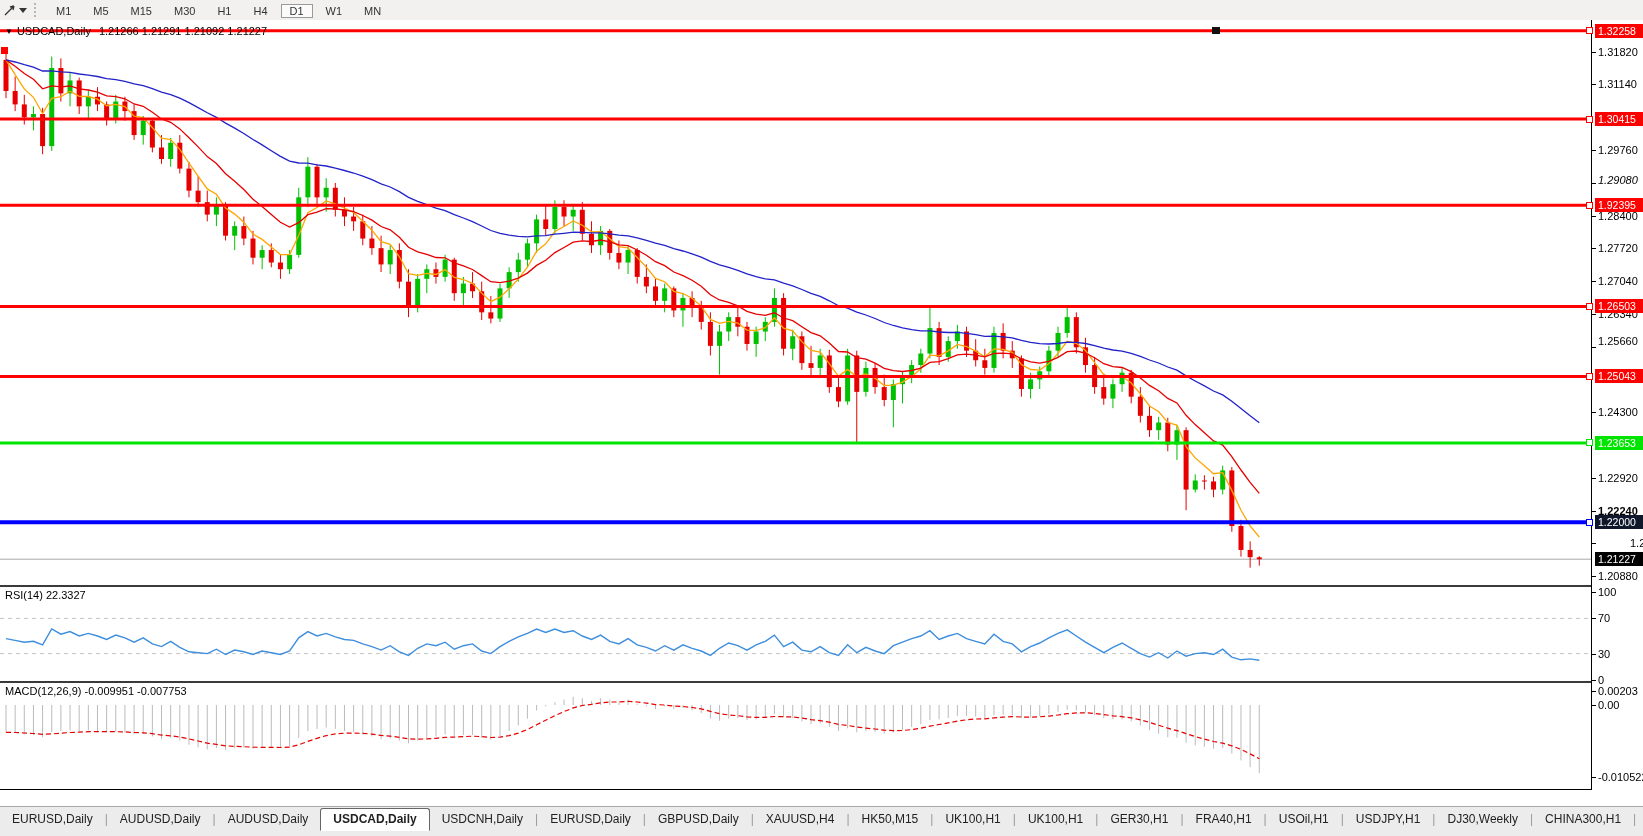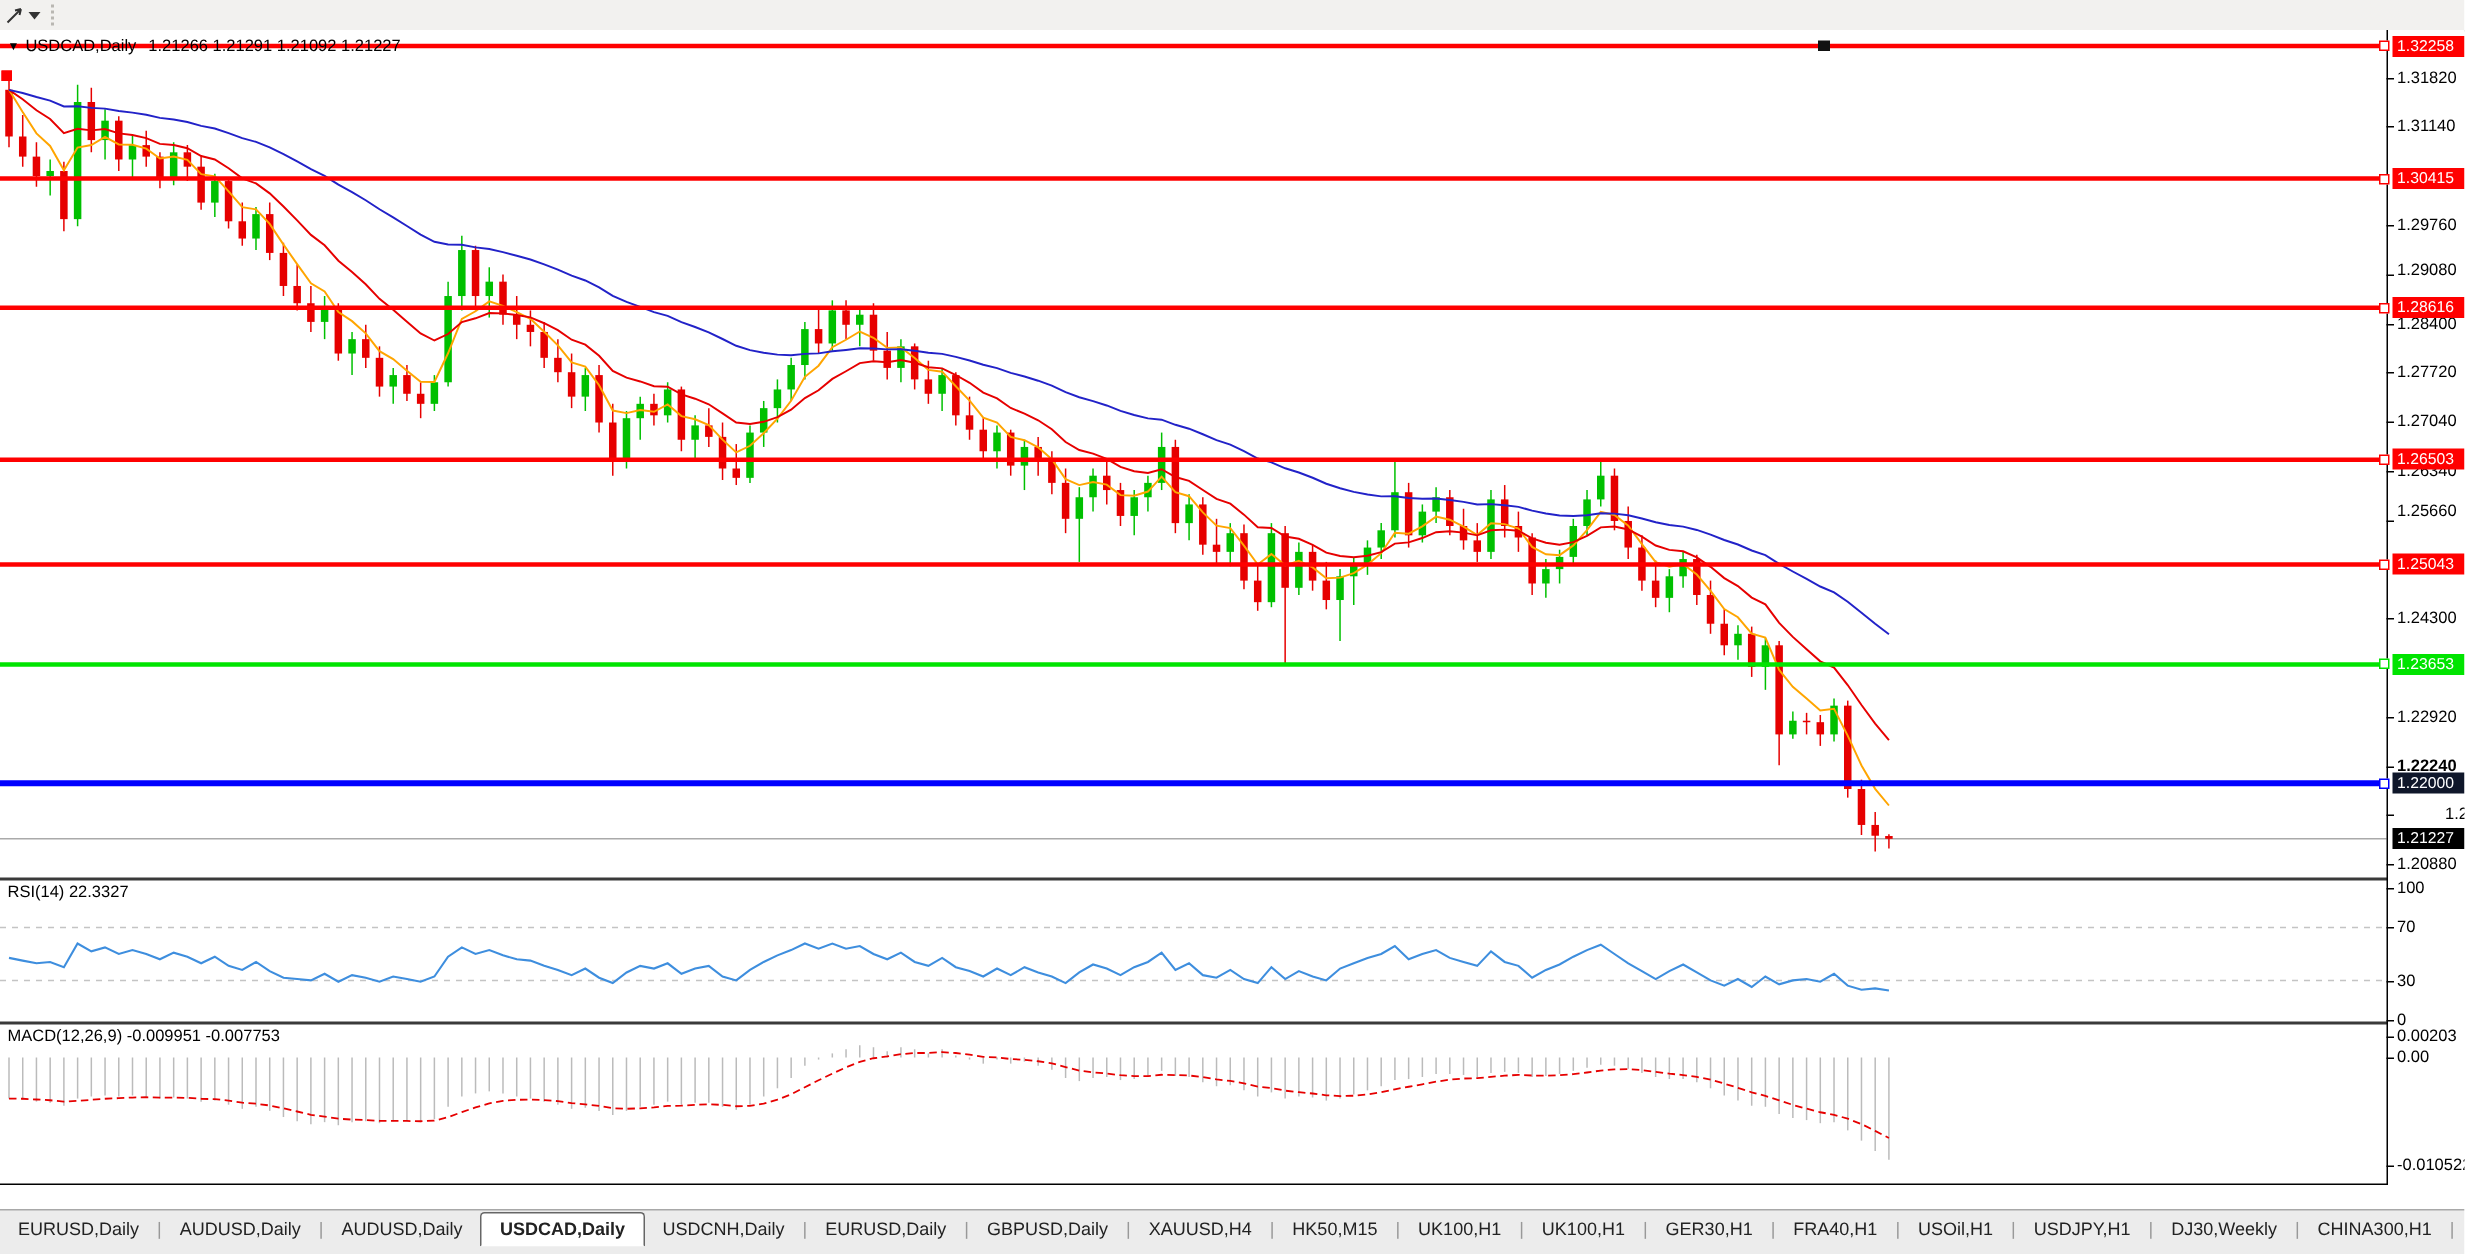--- a/index.html
+++ b/index.html
@@ -46,20 +46,21 @@
 <div id="screen">
 
   <div id="toolbar">
     <span class="tool-icon">
       <svg width="14" height="14" viewBox="0 0 14 14">
           <path d="M2 12 L11 3 M11 3 l-4 1 M11 3 l-1 4" stroke="#333" stroke-width="1.3" fill="none"></path>
         </svg>
     </span>
     <span class="caret"></span>
     <span class="grip"></span>
+    <span id="tf-buttons"><span class="tf-btn">M1</span><span class="tf-btn">M5</span><span class="tf-btn">M15</span><span class="tf-btn">M30</span><span class="tf-btn">H1</span><span class="tf-btn">H4</span><span class="tf-btn active">D1</span><span class="tf-btn">W1</span><span class="tf-btn">MN</span></span>
   </div>
 
   <div id="chartwrap">
     <svg id="chart-svg" width="1643" height="770">
         <g>
           <line x1="0" y1="539.2106044161046" x2="1591" y2="539.2106044161046" stroke="#aaaaaa" stroke-width="1"></line>
           <g>
             <line x1="6" y1="32.66912288437363" x2="6" y2="78.1826391479835" stroke="#E60000" stroke-width="1"></line>
             <rect x="3.5" y="39.85546755757541" width="5" height="31.140826917206297" fill="#E60000"></rect>
             <line x1="15.148" y1="56.62360512837922" x2="15.148" y2="91.11805955974584" stroke="#E60000" stroke-width="1"></line>
@@ -507,21 +508,21 @@
     <div id="macd-label" class="overlay-label" style="left:5px;top:665px;">MACD(12,26,9) -0.009951 -0.007753</div>
 
     <div id="axis-col">
         <div class="axis-tick" style="top: 32px;"></div>
         <div class="axis-lbl" style="top: 24.7109px;">1.31820</div>
         <div class="axis-tick" style="top: 64px;"></div>
         <div class="axis-lbl" style="top: 57.289px;">1.31140</div>
         <div class="axis-tick" style="top: 130px;"></div>
         <div class="axis-lbl" style="top: 123.403px;">1.29760</div>
         <div class="axis-tick" style="top: 163px;"></div>
-        <div class="axis-lbl" style="top: 153px;">1.29080</div>
+        <div class="axis-lbl" style="top: 153px; font-style: italic;">1.29080</div>
         <div class="axis-tick" style="top: 196px;"></div>
         <div class="axis-lbl" style="top: 188.56px;">1.28400</div>
         <div class="axis-tick" style="top: 228px;"></div>
         <div class="axis-lbl" style="top: 221.138px;">1.27720</div>
         <div class="axis-tick" style="top: 261px;"></div>
         <div class="axis-lbl" style="top: 253.716px;">1.27040</div>
         <div class="axis-tick" style="top: 294px;"></div>
         <div class="axis-lbl" style="top: 287.252px;">1.26340</div>
         <div class="axis-tick" style="top: 327px;"></div>
         <div class="axis-lbl" style="top: 314px;">1.25660</div>
@@ -532,21 +533,21 @@
         <div class="axis-tick" style="top: 491px;"></div>
         <div class="axis-lbl" style="top: 483.679px; font-weight: bold;">1.22240</div>
         <div class="axis-tick" style="top: 523px;"></div>
         <div class="axis-lbl" style="top: 516.257px; margin-left: 32px;">1.21560</div>
         <div class="axis-tick" style="top: 556px;"></div>
         <div class="axis-lbl" style="top: 548.835px;">1.20880</div>
         <div class="axis-box" style="top: 3.72682px; background: rgb(255, 0, 0);">1.32258</div>
         <div class="line-handle" style="left: -6px; top: 7.22682px; border: 1px solid rgb(255, 0, 0);"></div>
         <div class="axis-box" style="top: 92.023px; background: rgb(255, 0, 0);">1.30415</div>
         <div class="line-handle" style="left: -6px; top: 95.523px; border: 1px solid rgb(255, 0, 0);"></div>
-        <div class="axis-box" style="top: 178.211px; background: rgb(255, 0, 0);">1.28616</div>
+        <div class="axis-box" style="top: 178.211px; background: rgb(255, 0, 0);">1.92395</div>
         <div class="line-handle" style="left: -6px; top: 181.711px; border: 1px solid rgb(255, 0, 0);"></div>
         <div class="axis-box" style="top: 279.443px; background: rgb(255, 0, 0);">1.26503</div>
         <div class="line-handle" style="left: -6px; top: 282.943px; border: 1px solid rgb(255, 0, 0);"></div>
         <div class="axis-box" style="top: 349.39px; background: rgb(255, 0, 0);">1.25043</div>
         <div class="line-handle" style="left: -6px; top: 352.89px; border: 1px solid rgb(255, 0, 0);"></div>
         <div class="axis-box" style="top: 415.983px; background: rgb(0, 228, 0);">1.23653</div>
         <div class="line-handle" style="left: -6px; top: 419.483px; border: 1px solid rgb(0, 228, 0);"></div>
         <div class="axis-box" style="top: 495.177px; background: #0f172a;">1.22000</div>
         <div class="line-handle" style="left: -6px; top: 498.677px; border: 1px solid rgb(0, 0, 255);"></div>
         <div class="axis-box" style="top: 532.211px; background: rgb(0, 0, 0);">1.21227</div>

